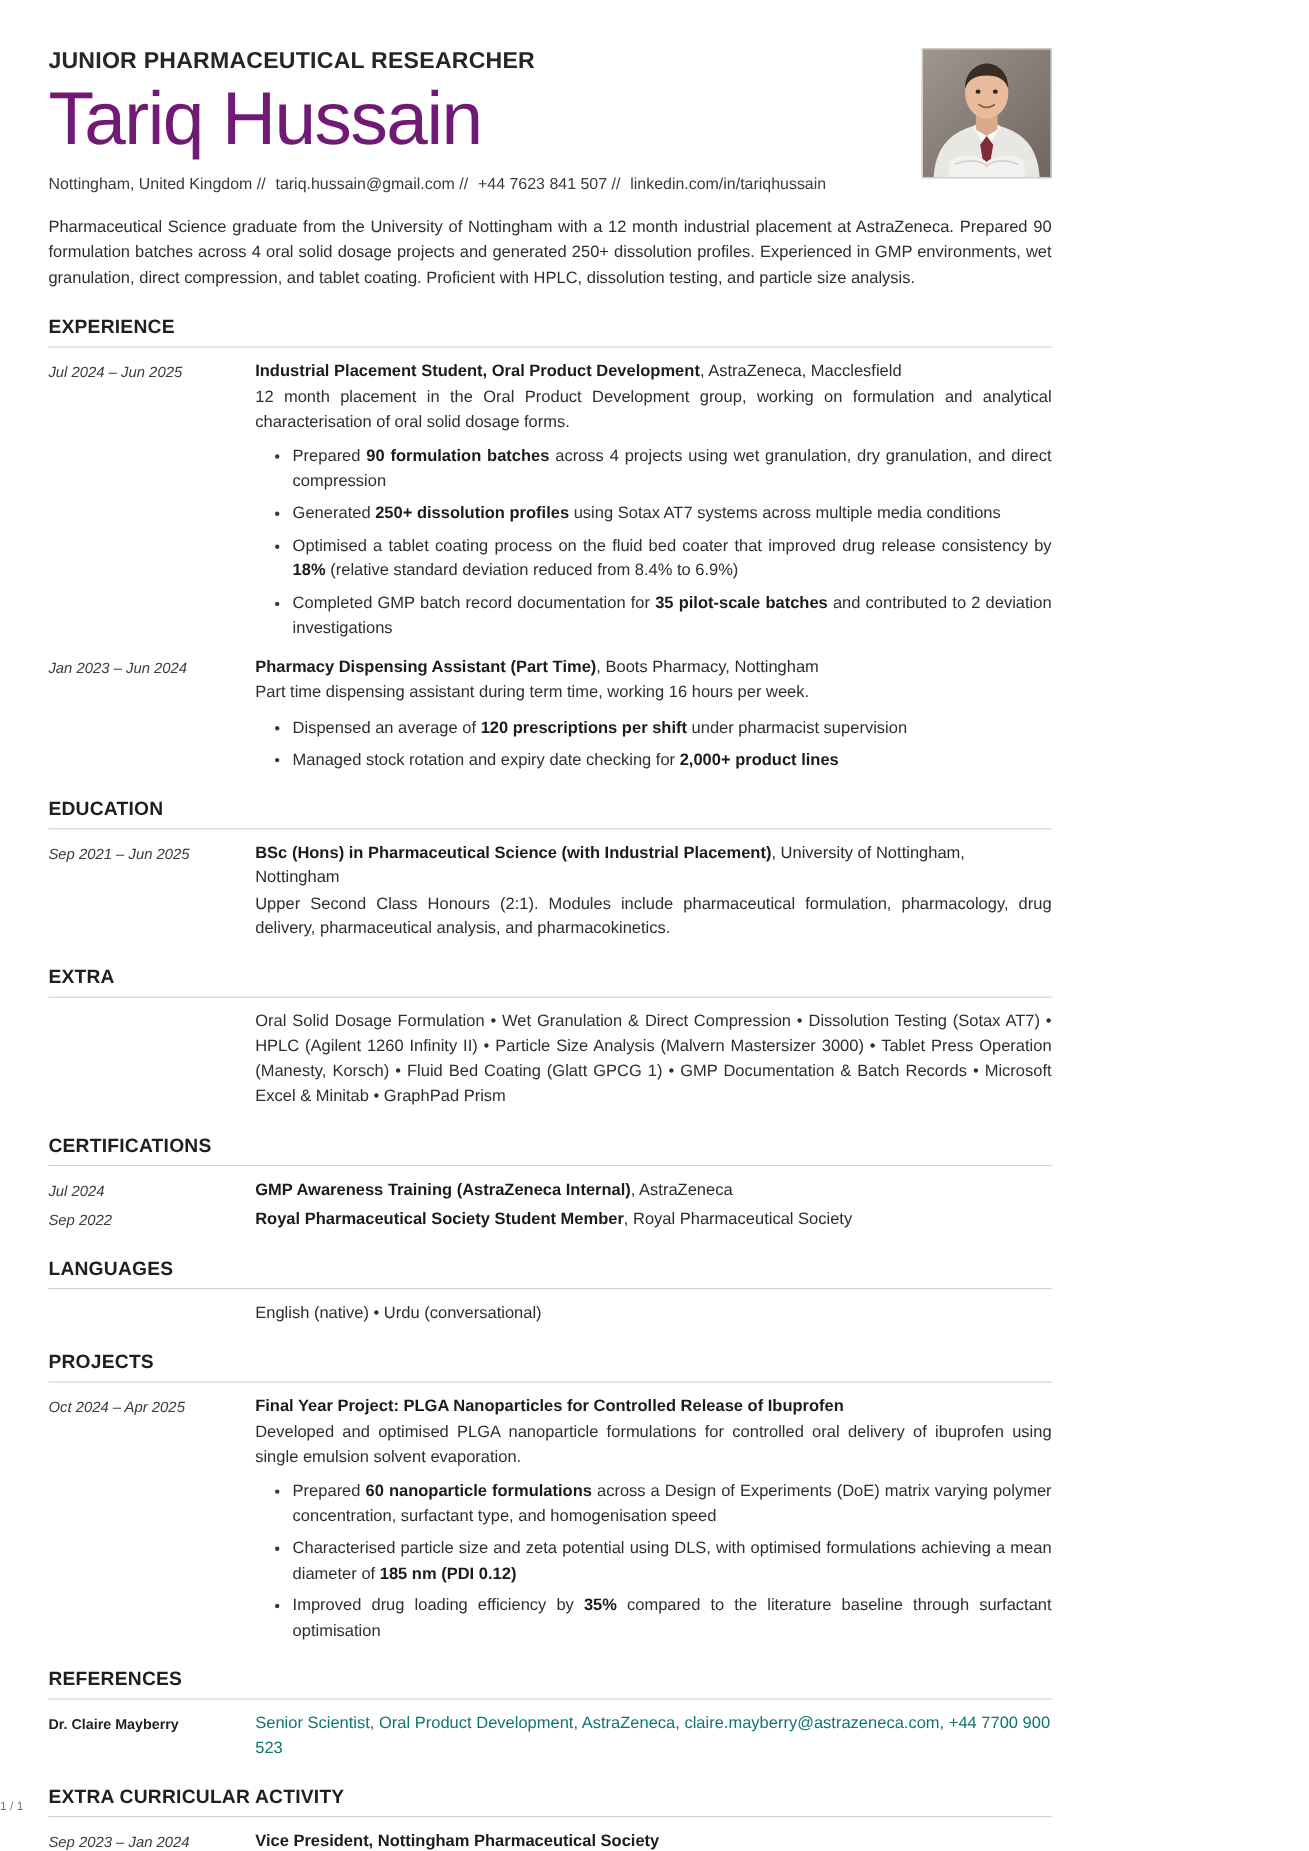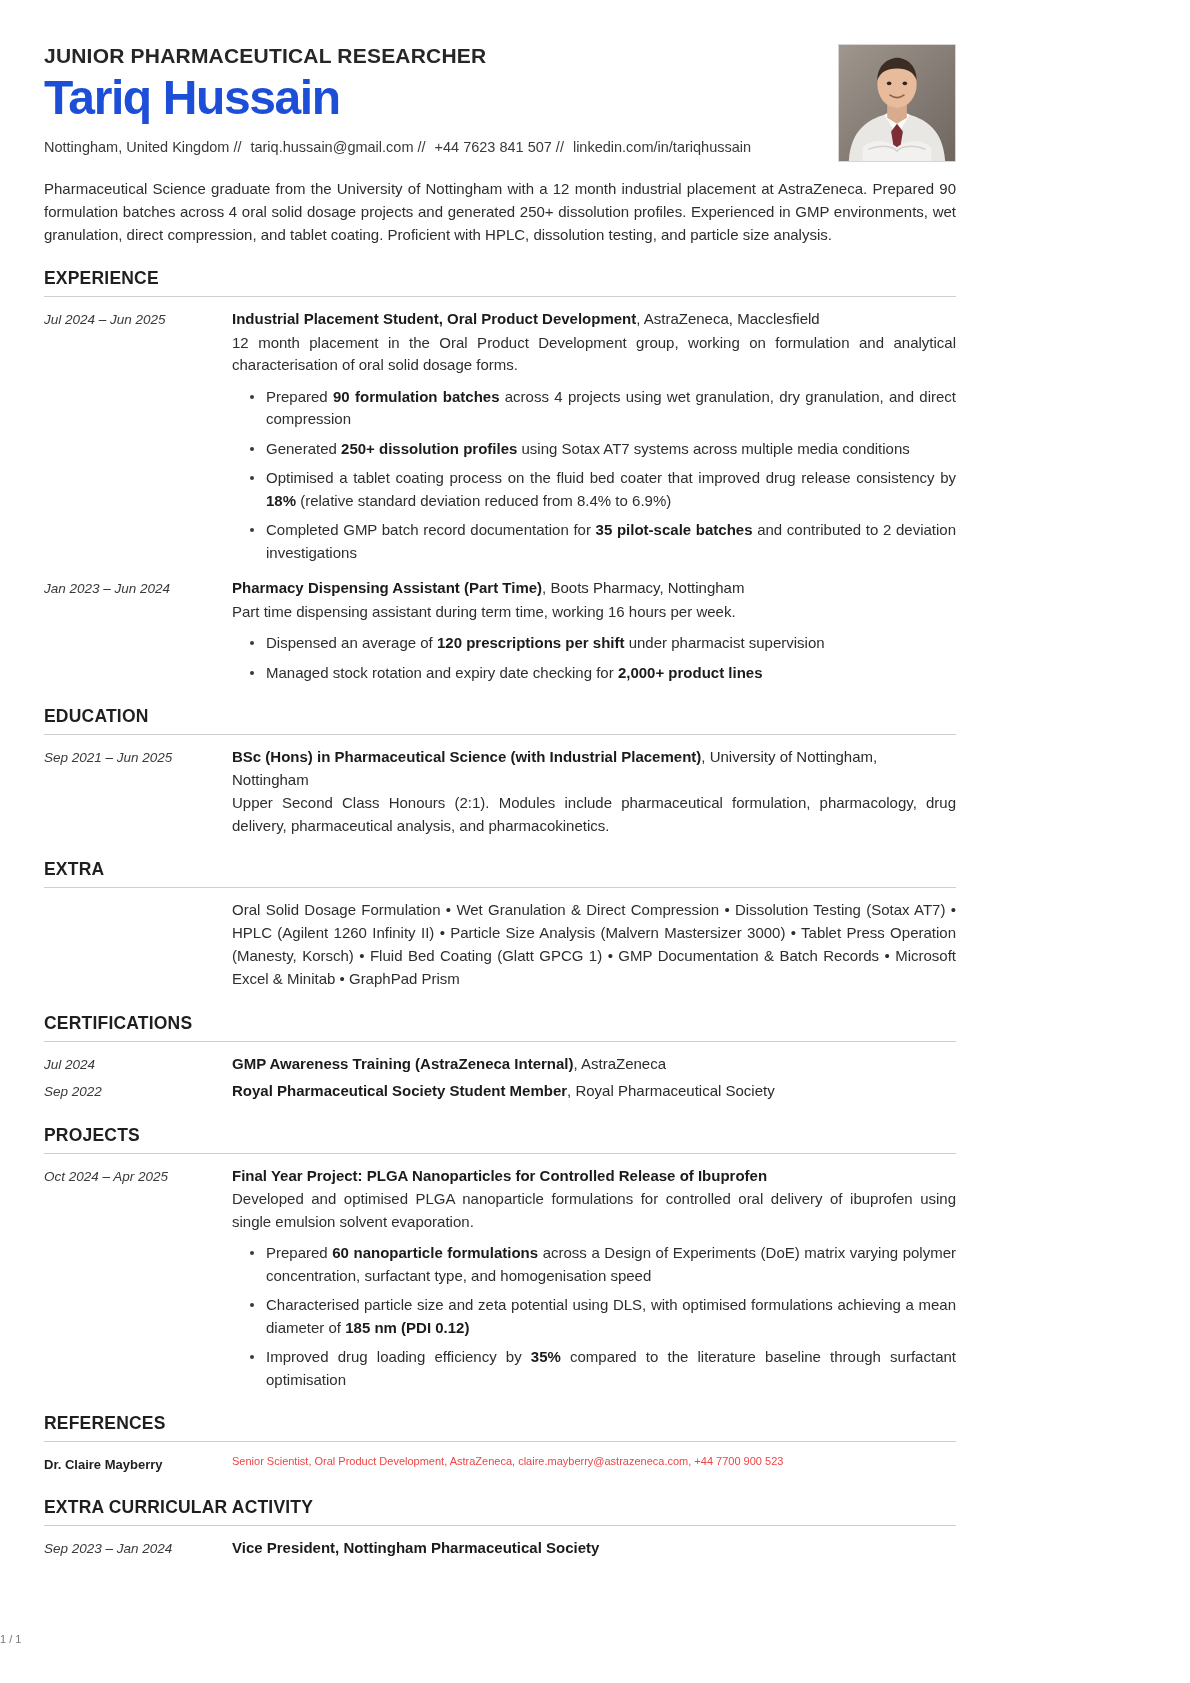--- a/index.html
+++ b/index.html
@@ -30,24 +30,24 @@
   .header-left { flex: 1 1 auto; padding-right: 20px; }
   .role-title {
     font-size: 21px;
     font-weight: bold;
     letter-spacing: 0.2px;
     color: #262626;
     margin: 0 0 6px 0;
     line-height: 1.1;
   }
   .person-name {
-    font-size: 48px;
-    font-weight: bold;
+    font-size: 68px;
+    font-weight: normal;
     letter-spacing: -1.4px;
-    color: #1d4ed8;
+    color: #701a75;
     margin: 0 0 14px 0;
     line-height: 1.05;
   }
   .contact-line {
     font-size: 14.5px;
     color: #3a3a3a;
     line-height: 1.5;
     margin-top: 14px;
   }
   .contact-sep { margin: 0 9px 0 4px; color: #3a3a3a; }
@@ -156,21 +156,21 @@
   .plain-text {
     flex: 1 1 auto;
     font-size: 15px;
     line-height: 1.52;
     color: #2e2e2e;
     text-align: justify;
   }
 
   .cert-entry { margin-bottom: 5px; justify-content: flex-end; }
   .ref-entry { margin-bottom: 5px; }
-  .ref-text { font-size: 11px; line-height: 1.5; color: #ef4444; }
+  .ref-text { font-size: 15px; line-height: 1.5; color: #0f766e; }
 
   
   .footer {
     position: absolute;
     left: 0; right: 0;
     bottom: 38px;
     text-align: left;
     font-size: 11px;
     color: #777777;
   }
@@ -285,20 +285,28 @@
       </div>
     </div>
     <div class="entry cert-entry">
       <div class="entry-date">Sep 2022</div>
       <div class="entry-body">
         <div class="entry-heading"><b>Royal Pharmaceutical Society Student Member</b><span>, Royal Pharmaceutical Society</span></div>
       </div>
     </div>
   </div>
 
+  <div class="section">
+    <div class="section-title">LANGUAGES</div>
+    <div class="section-rule"></div>
+    <div class="plain-block">
+      <div class="spacer"></div>
+      <div class="plain-text">English (native) • Urdu (conversational)</div>
+    </div>
+  </div>
 
   <div class="section">
     <div class="section-title">PROJECTS</div>
     <div class="section-rule"></div>
     <div class="entry">
       <div class="entry-date">Oct 2024 – Apr 2025</div>
       <div class="entry-body">
         <div class="entry-heading"><b>Final Year Project: PLGA Nanoparticles for Controlled Release of Ibuprofen</b><span></span></div>
         <div class="entry-desc">Developed and optimised PLGA nanoparticle formulations for controlled oral delivery of ibuprofen using single emulsion solvent evaporation.</div>
         <ul class="bullets">

